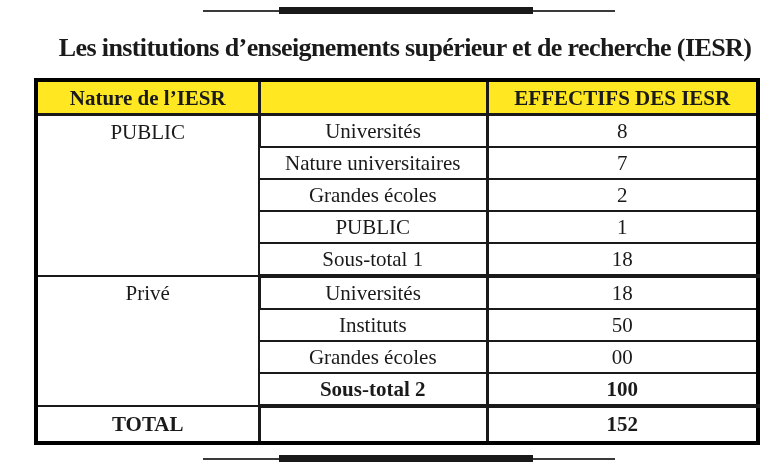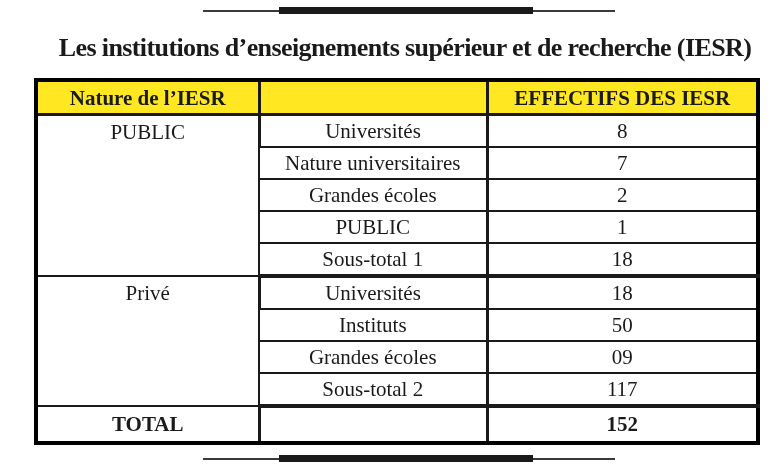--- a/index.html
+++ b/index.html
@@ -86,21 +86,21 @@
     border-bottom: 3px solid #1a1a1a;
     height: 31px;
   }
 
   .iesr td.nature {
     vertical-align: top;
     line-height: 32px;
   }
 
   .iesr tr.section-end td { border-bottom: 4px solid #1a1a1a; }
-  .iesr tr.bold-row td { font-weight: normal; }
+  .iesr tr.bold-row td { font-weight: bold; }
 
   .iesr tr.total-row td {
     font-weight: bold;
     height: 33px;
     line-height: 33px;
     margin-top: 40px;
   }
 </style>
 </head>
 <body>
@@ -152,25 +152,25 @@
       <td class="nature" rowspan="4">Privé</td>
       <td>Universités</td>
       <td>18</td>
     </tr>
     <tr>
       <td>Instituts</td>
       <td>50</td>
     </tr>
     <tr>
       <td>Grandes écoles</td>
-      <td>09</td>
+      <td>00</td>
     </tr>
     <tr class="section-end bold-row">
       <td>Sous-total 2</td>
-      <td>117</td>
+      <td>100</td>
     </tr>
 
     <tr class="total-row">
       <td>TOTAL</td>
       <td></td>
       <td>152</td>
     </tr>
   </tbody>
 </table>
 

